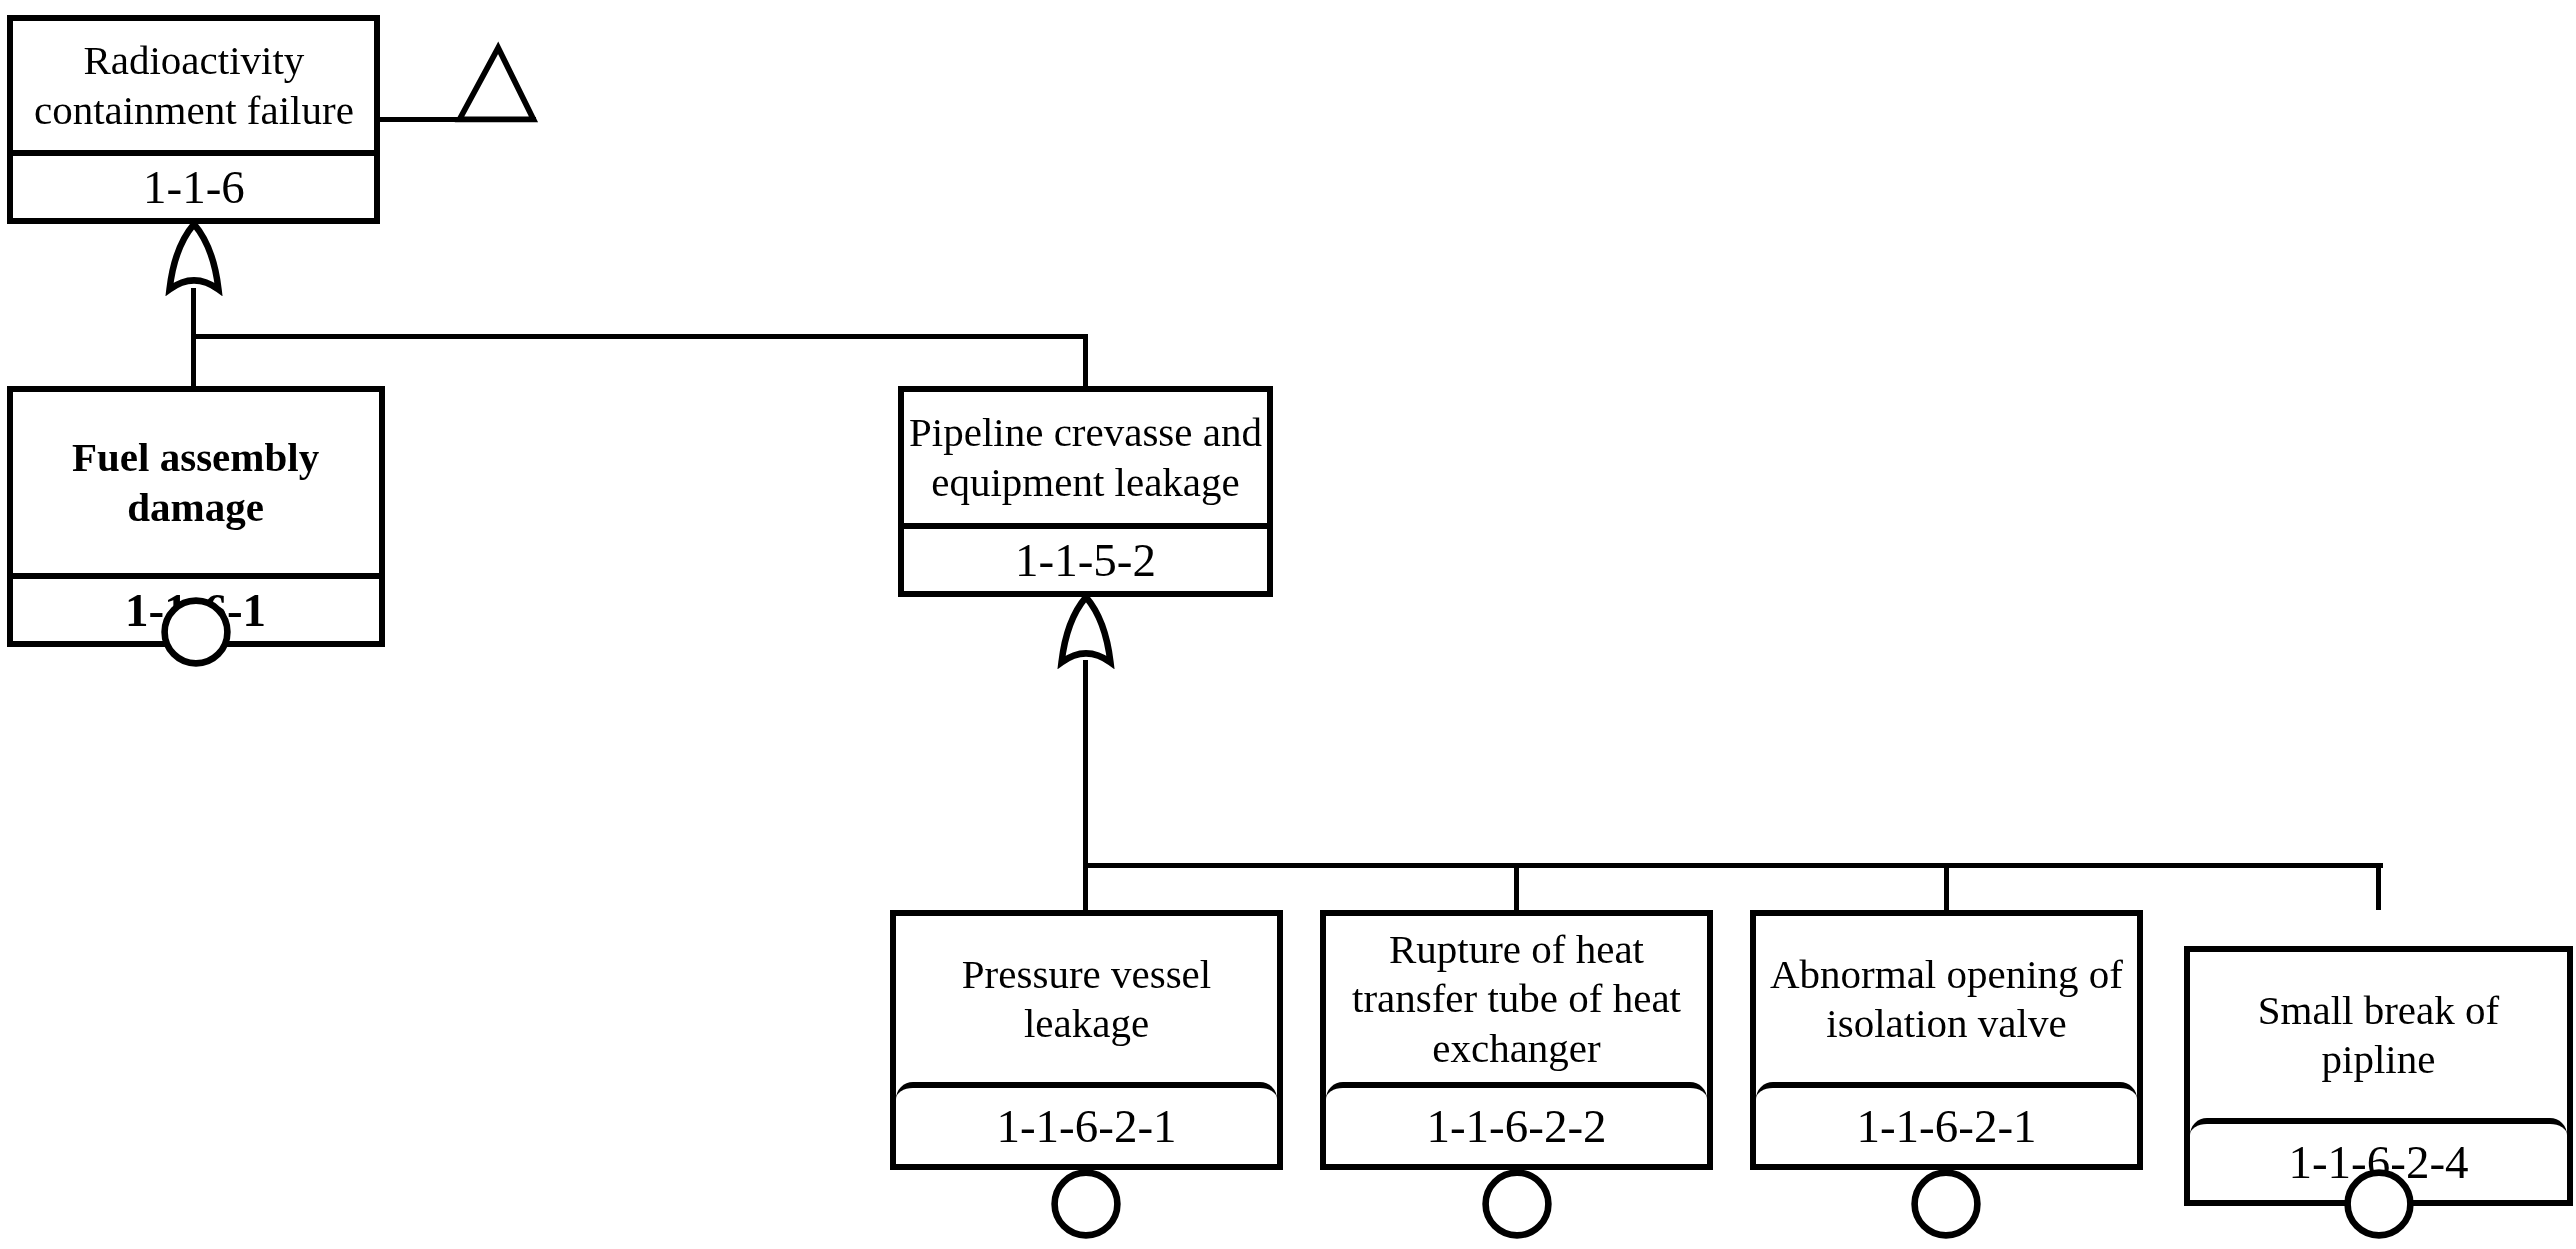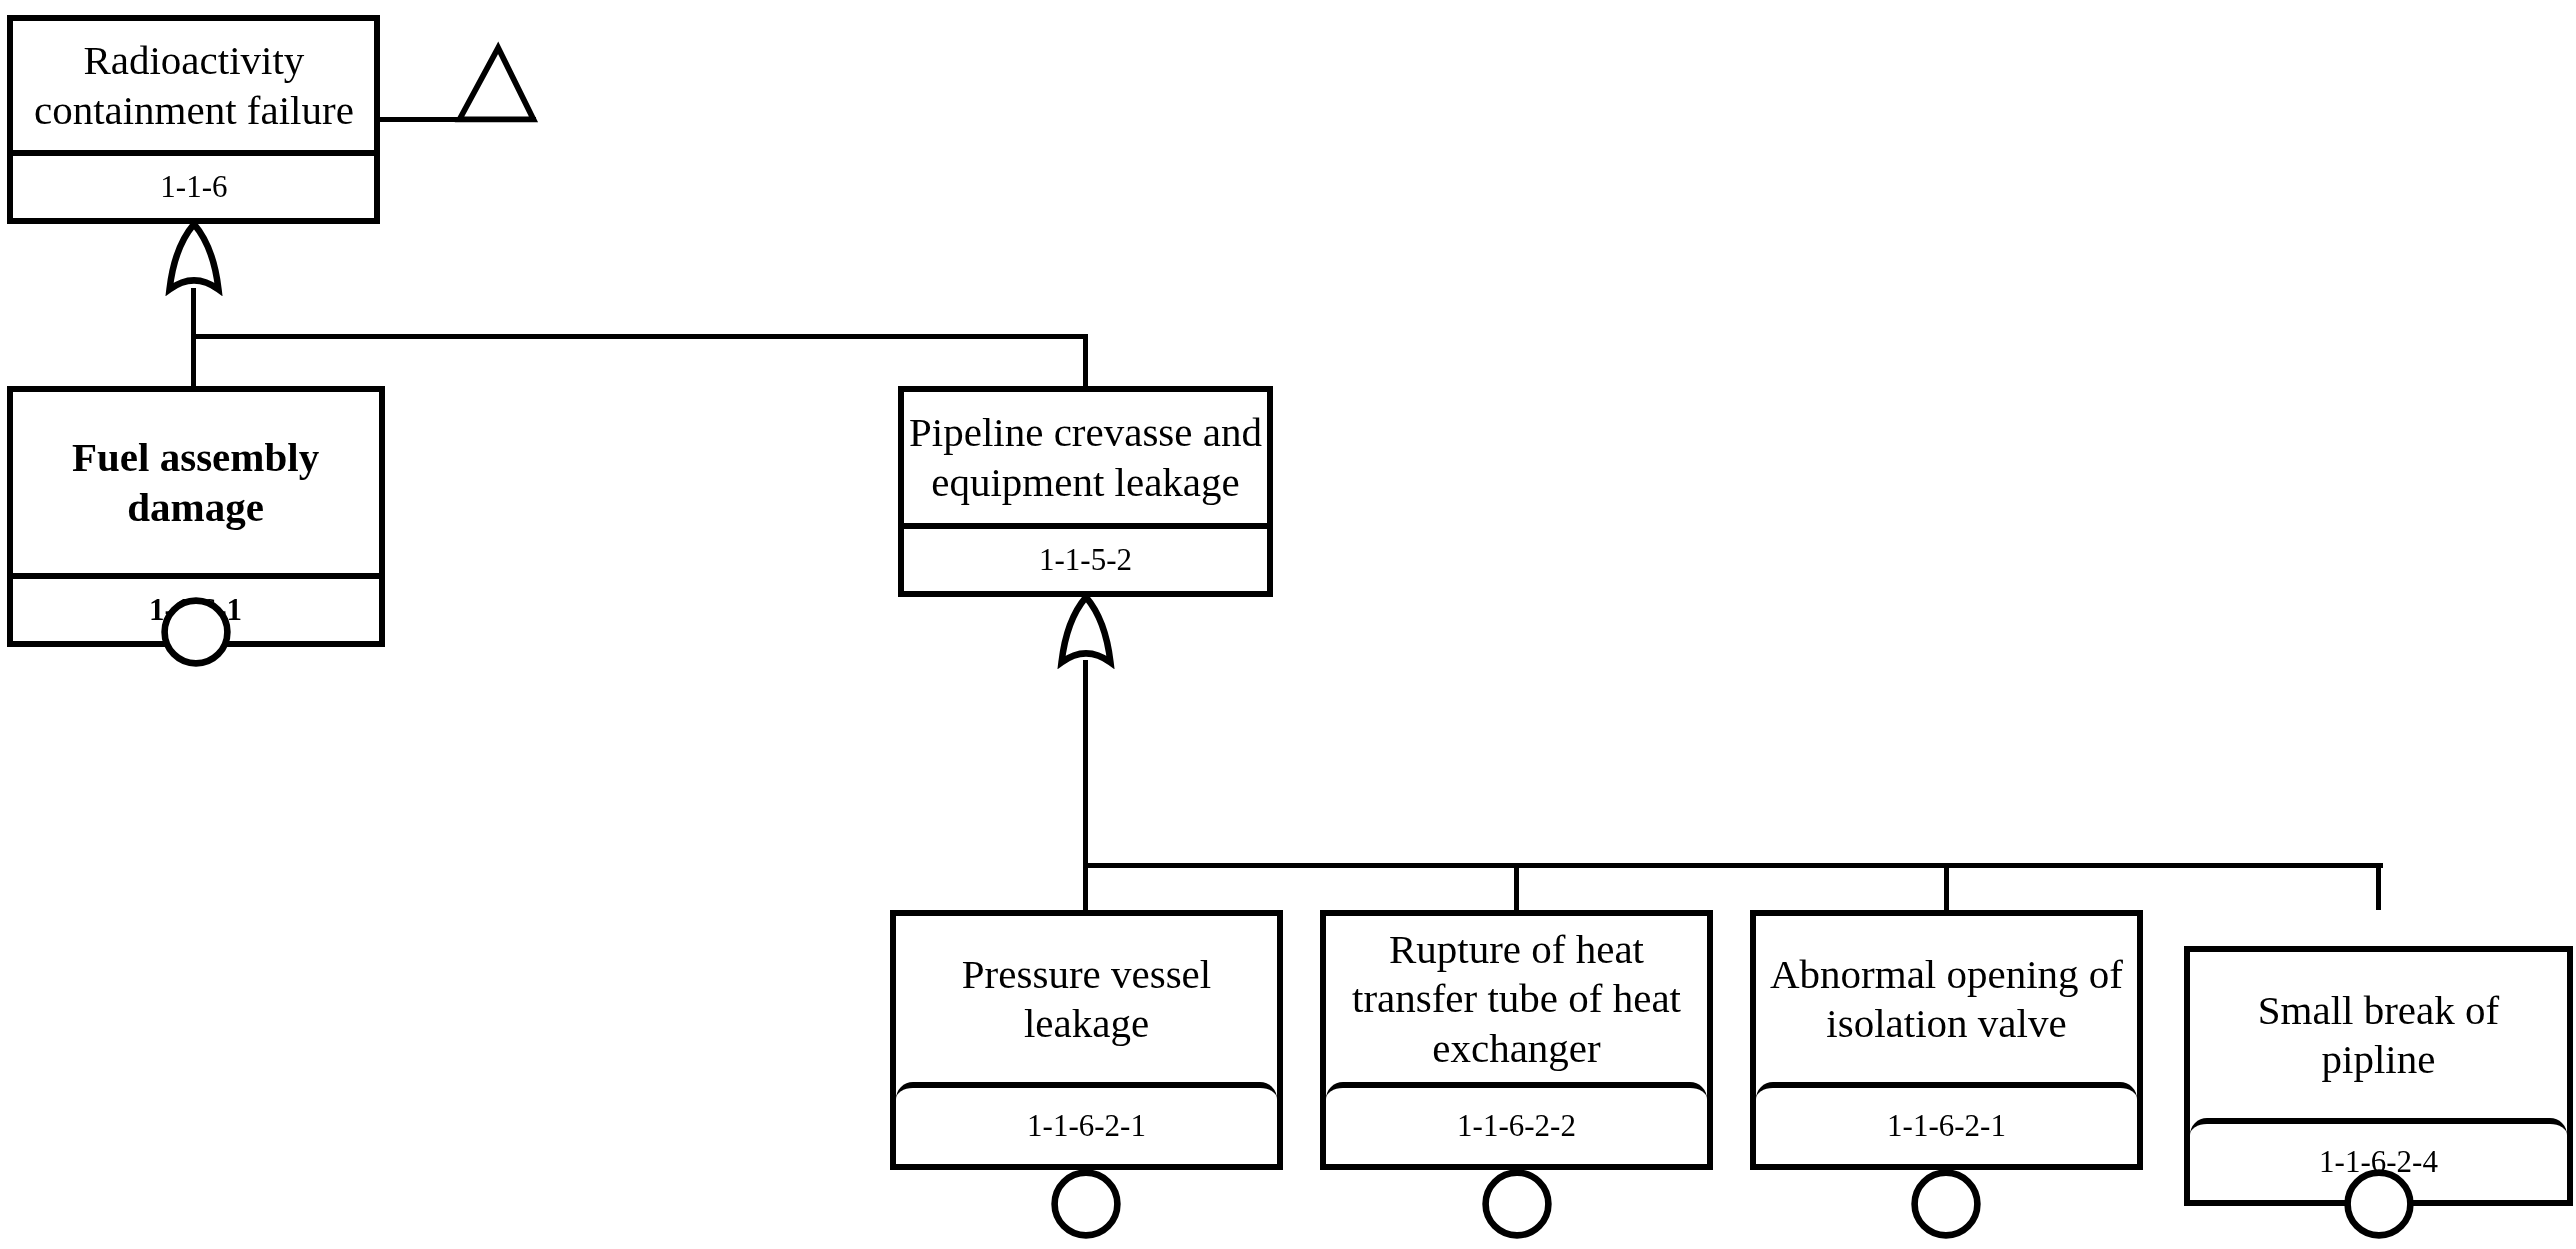--- a/index.html
+++ b/index.html
@@ -32,21 +32,21 @@
     text-align: center;
     white-space: pre-line;
     font-size: 41px;
     line-height: 1.2;
   }
   .node .label {
     border-top: 6.6px solid #000;
     display: flex;
     align-items: center;
     justify-content: center;
-    font-size: 31px;
+    font-size: 47px;
   }
   .lvl12 .label { height: 62px; }
   .lvl3  .label { height: 76px; border-radius: 17px; }
   .line {
     position: absolute;
     background: #000;
   }
   .sym {
     position: absolute;
   }

